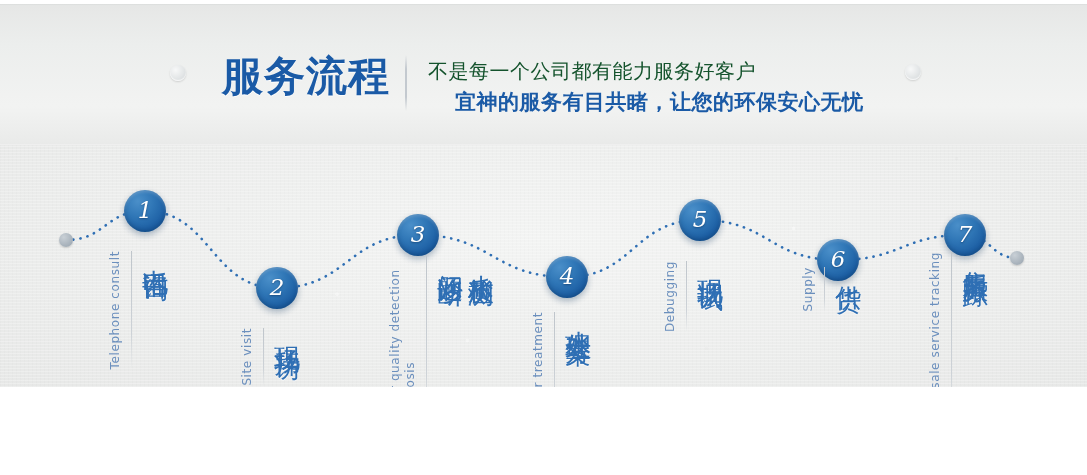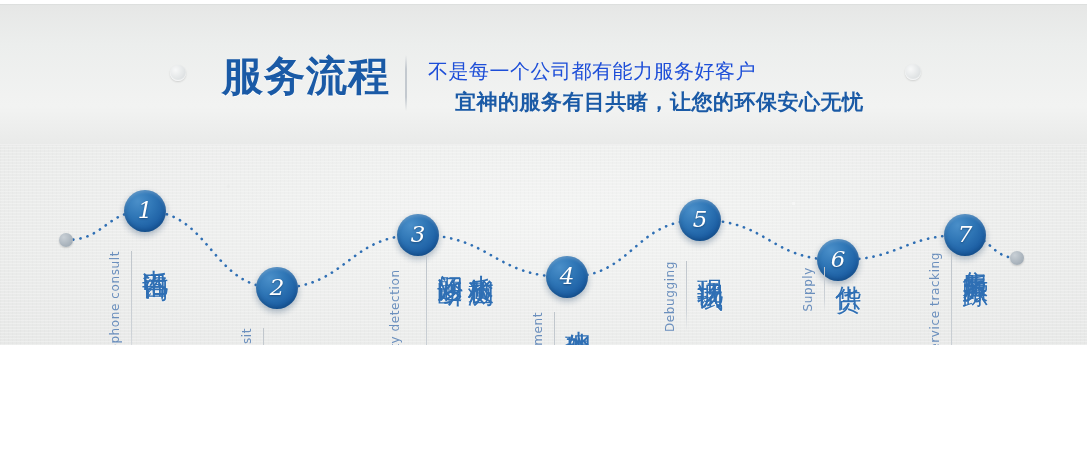--- a/index.html
+++ b/index.html
@@ -3,21 +3,21 @@
 <meta charset="utf-8">
 <style>
   html, body {
     margin: 0;
     padding: 0;
     background: #ffffff;
   }
   #stage {
     position: relative;
     width: 1087px;
-    height: 345px;
+    height: 387px;
     overflow: hidden;
     background: #eceeed;
     font-family: "DejaVu Sans", "Liberation Sans", sans-serif;
   }
   
   .bg-base {
     position: absolute;
     inset: 0;
     background:
       radial-gradient(ellipse 70% 55% at 50% 62%, #f3f4f3 0%, #edeeed 52%, #e7e8e7 100%);
@@ -99,21 +99,21 @@
     top: 55px;
     width: 2px;
     height: 56px;
     background: linear-gradient(180deg, rgba(180,186,192,0) 0%, #c3c9cf 25%, #c3c9cf 75%, rgba(180,186,192,0) 100%);
   }
   .sub-line1 {
     position: absolute;
     left: 428px;
     top: 58px;
     font-size: 20px;
-    color: #1d4ed8;
+    color: #14532d;
     letter-spacing: .5px;
     white-space: nowrap;
   }
   .sub-line2 {
     position: absolute;
     left: 428px;
     top: 88px;
     font-size: 21px;
     font-weight: bold;
     color: #1a5aa6;

